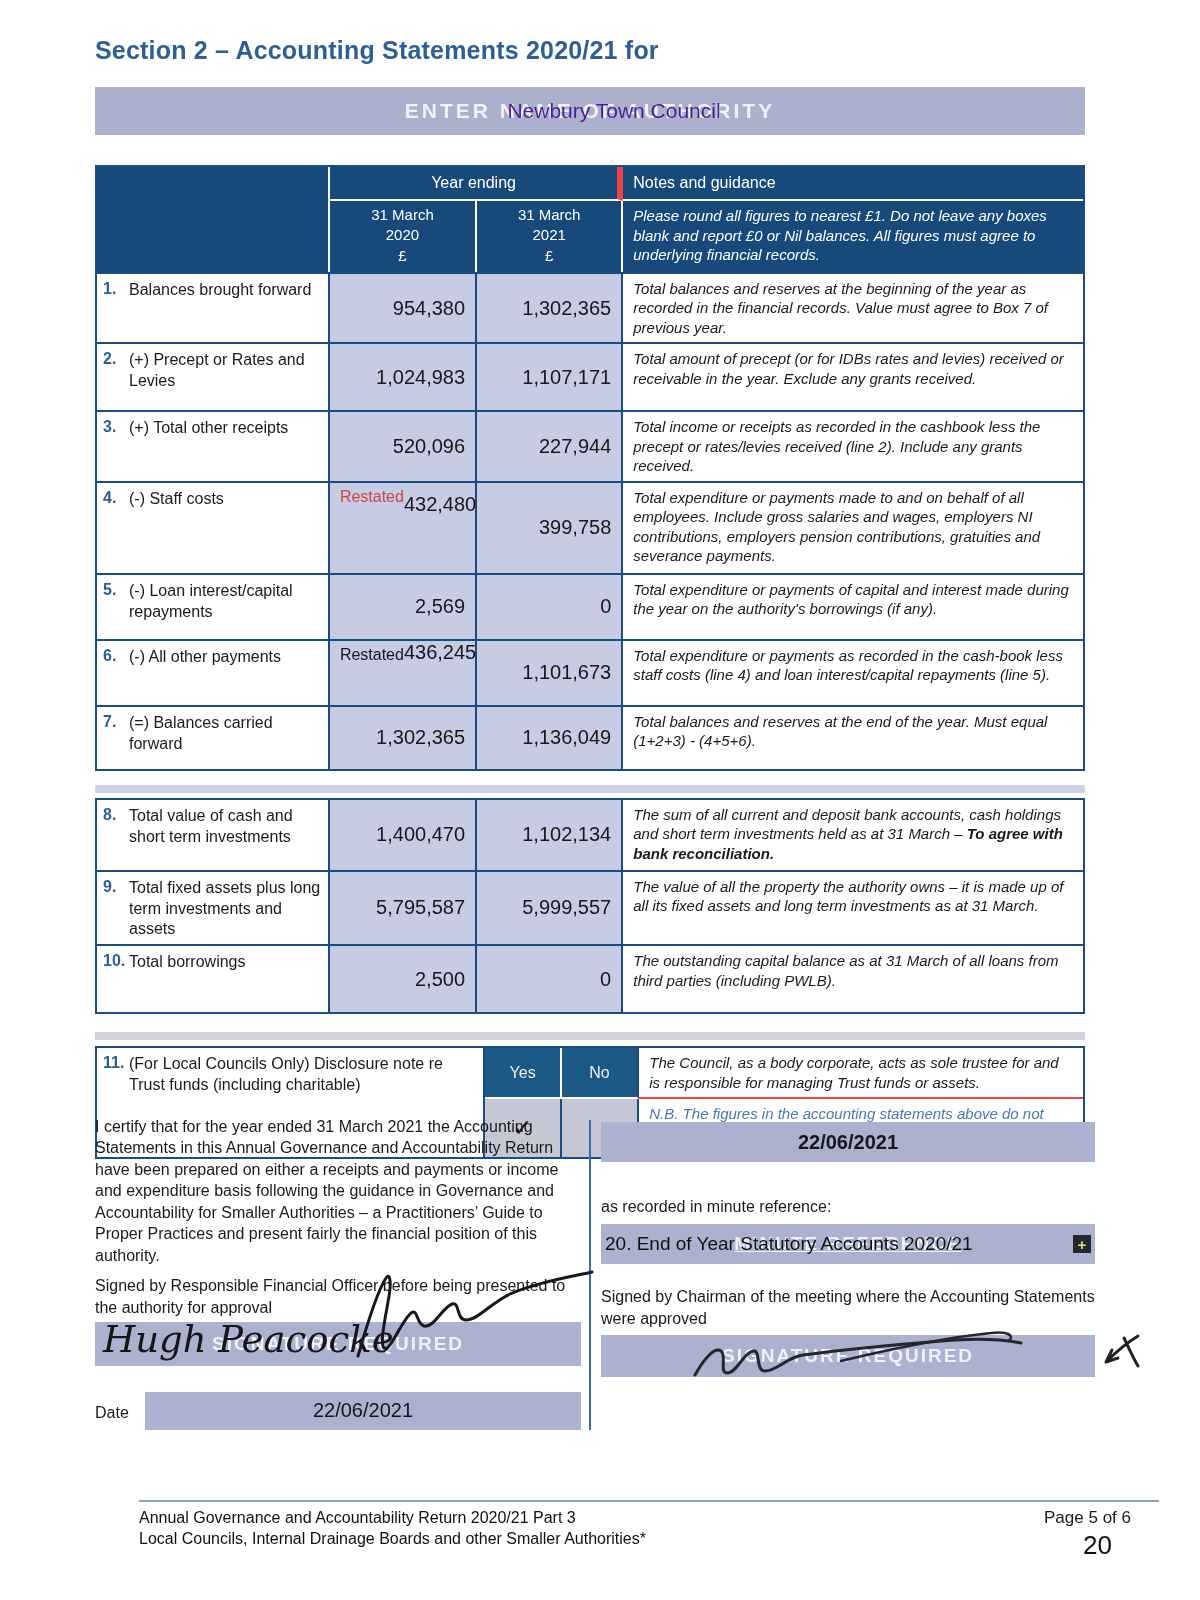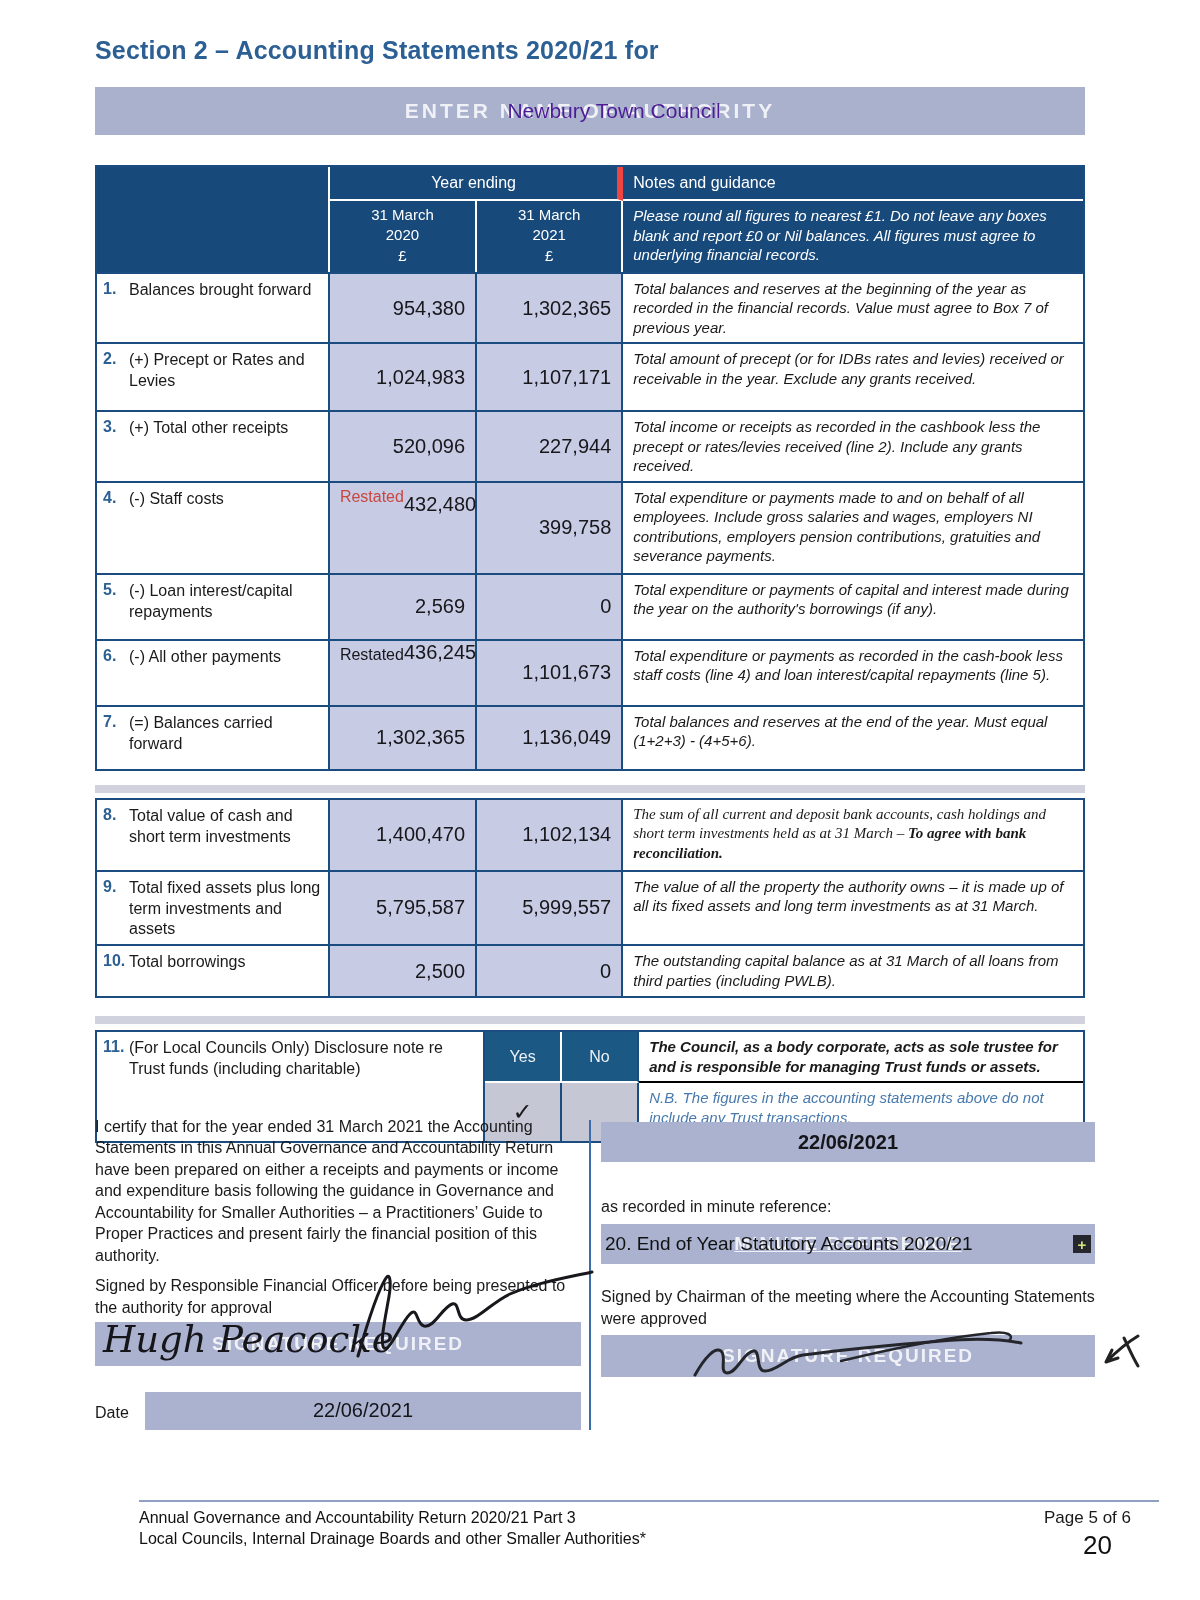--- a/index.html
+++ b/index.html
@@ -48,21 +48,21 @@
   .strip2{margin:18px 0 6px 0;}
 
   
   .col11-label{width:386px;} .col-yes{width:76px;} .col-no{width:77px;} .col11-note{width:441px;}
   td.ynhead{background:#1b5884;color:rgba(255,255,255,0.92);font-size:16px;text-align:center;
             vertical-align:middle;border-bottom:2px solid #fff;height:46px;}
   td.ynhead.yes{border-right:2px solid #fff;}
   td.ynhead.no{border-right:2px solid #1b4c80;}
   td.chk{background:#c6c7d4;text-align:center;vertical-align:middle;font-size:24px;height:56px;
          border-right:2px solid #1b4c80;}
-  td.note.n1{border-bottom:2px solid #000000;font-weight:bold;}
+  td.note.n1{border-bottom:2px solid #ef4444;}
   td.note.nb{color:#4779ad;}
 
   
   .cert{position:absolute;left:95px;top:1116px;width:1000px;display:flex;align-items:stretch;}
   .cert p{margin:0;font-size:16px;line-height:1.34;}
   .leftcol{position:relative;width:486px;flex:0 0 486px;}
   .divider{flex:0 0 0;border-left:2px solid #3a6ca8;margin:4px 10px 0 8px;}
   .rightcol{position:relative;flex:1;}
   .signedby{margin-top:9px !important;}
   .sig-band{position:relative;height:44px;background:#aab2cf;margin-top:4px;}
@@ -231,34 +231,34 @@
       <tbody>
           <tr class="datarow" style="height:70px;border-top:none;">
         <td class="lbl" style="border-top:none;">
               <div class="wrap">
                 <span class="num">8.</span>
                 <span class="lbltxt">Total value of cash and short term investments</span>
               </div>
             </td>
         <td class="val" style="border-top:none;">1,400,470</td>
         <td class="val" style="border-top:none;">1,102,134</td>
-        <td class="note" style="border-top:none;font-family:Liberation Serif, serif;"><span>The sum of all current and deposit bank accounts, cash holdings and short term investments held as at 31 March –</span> <b>To agree with bank reconciliation.</b></td>
+        <td class="note" style="border-top:none;"><span>The sum of all current and deposit bank accounts, cash holdings and short term investments held as at 31 March –</span> <b>To agree with bank reconciliation.</b></td>
       </tr>
       <tr class="datarow" style="height:68px;">
         <td class="lbl">
               <div class="wrap">
                 <span class="num">9.</span>
                 <span class="lbltxt">Total fixed assets plus long term investments and assets</span>
               </div>
             </td>
         <td class="val">5,795,587</td>
         <td class="val">5,999,557</td>
         <td class="note">The value of all the property the authority owns – it is made up of all its fixed assets and long term investments as at 31 March.</td>
       </tr>
-      <tr class="datarow" style="height:52px;">
+      <tr class="datarow" style="height:68px;">
         <td class="lbl">
               <div class="wrap">
                 <span class="num">10.</span>
                 <span class="lbltxt">Total borrowings</span>
               </div>
             </td>
         <td class="val">2,500</td>
         <td class="val">0</td>
         <td class="note">The outstanding capital balance as at 31 March of all loans from third parties (including PWLB).</td>
       </tr>

